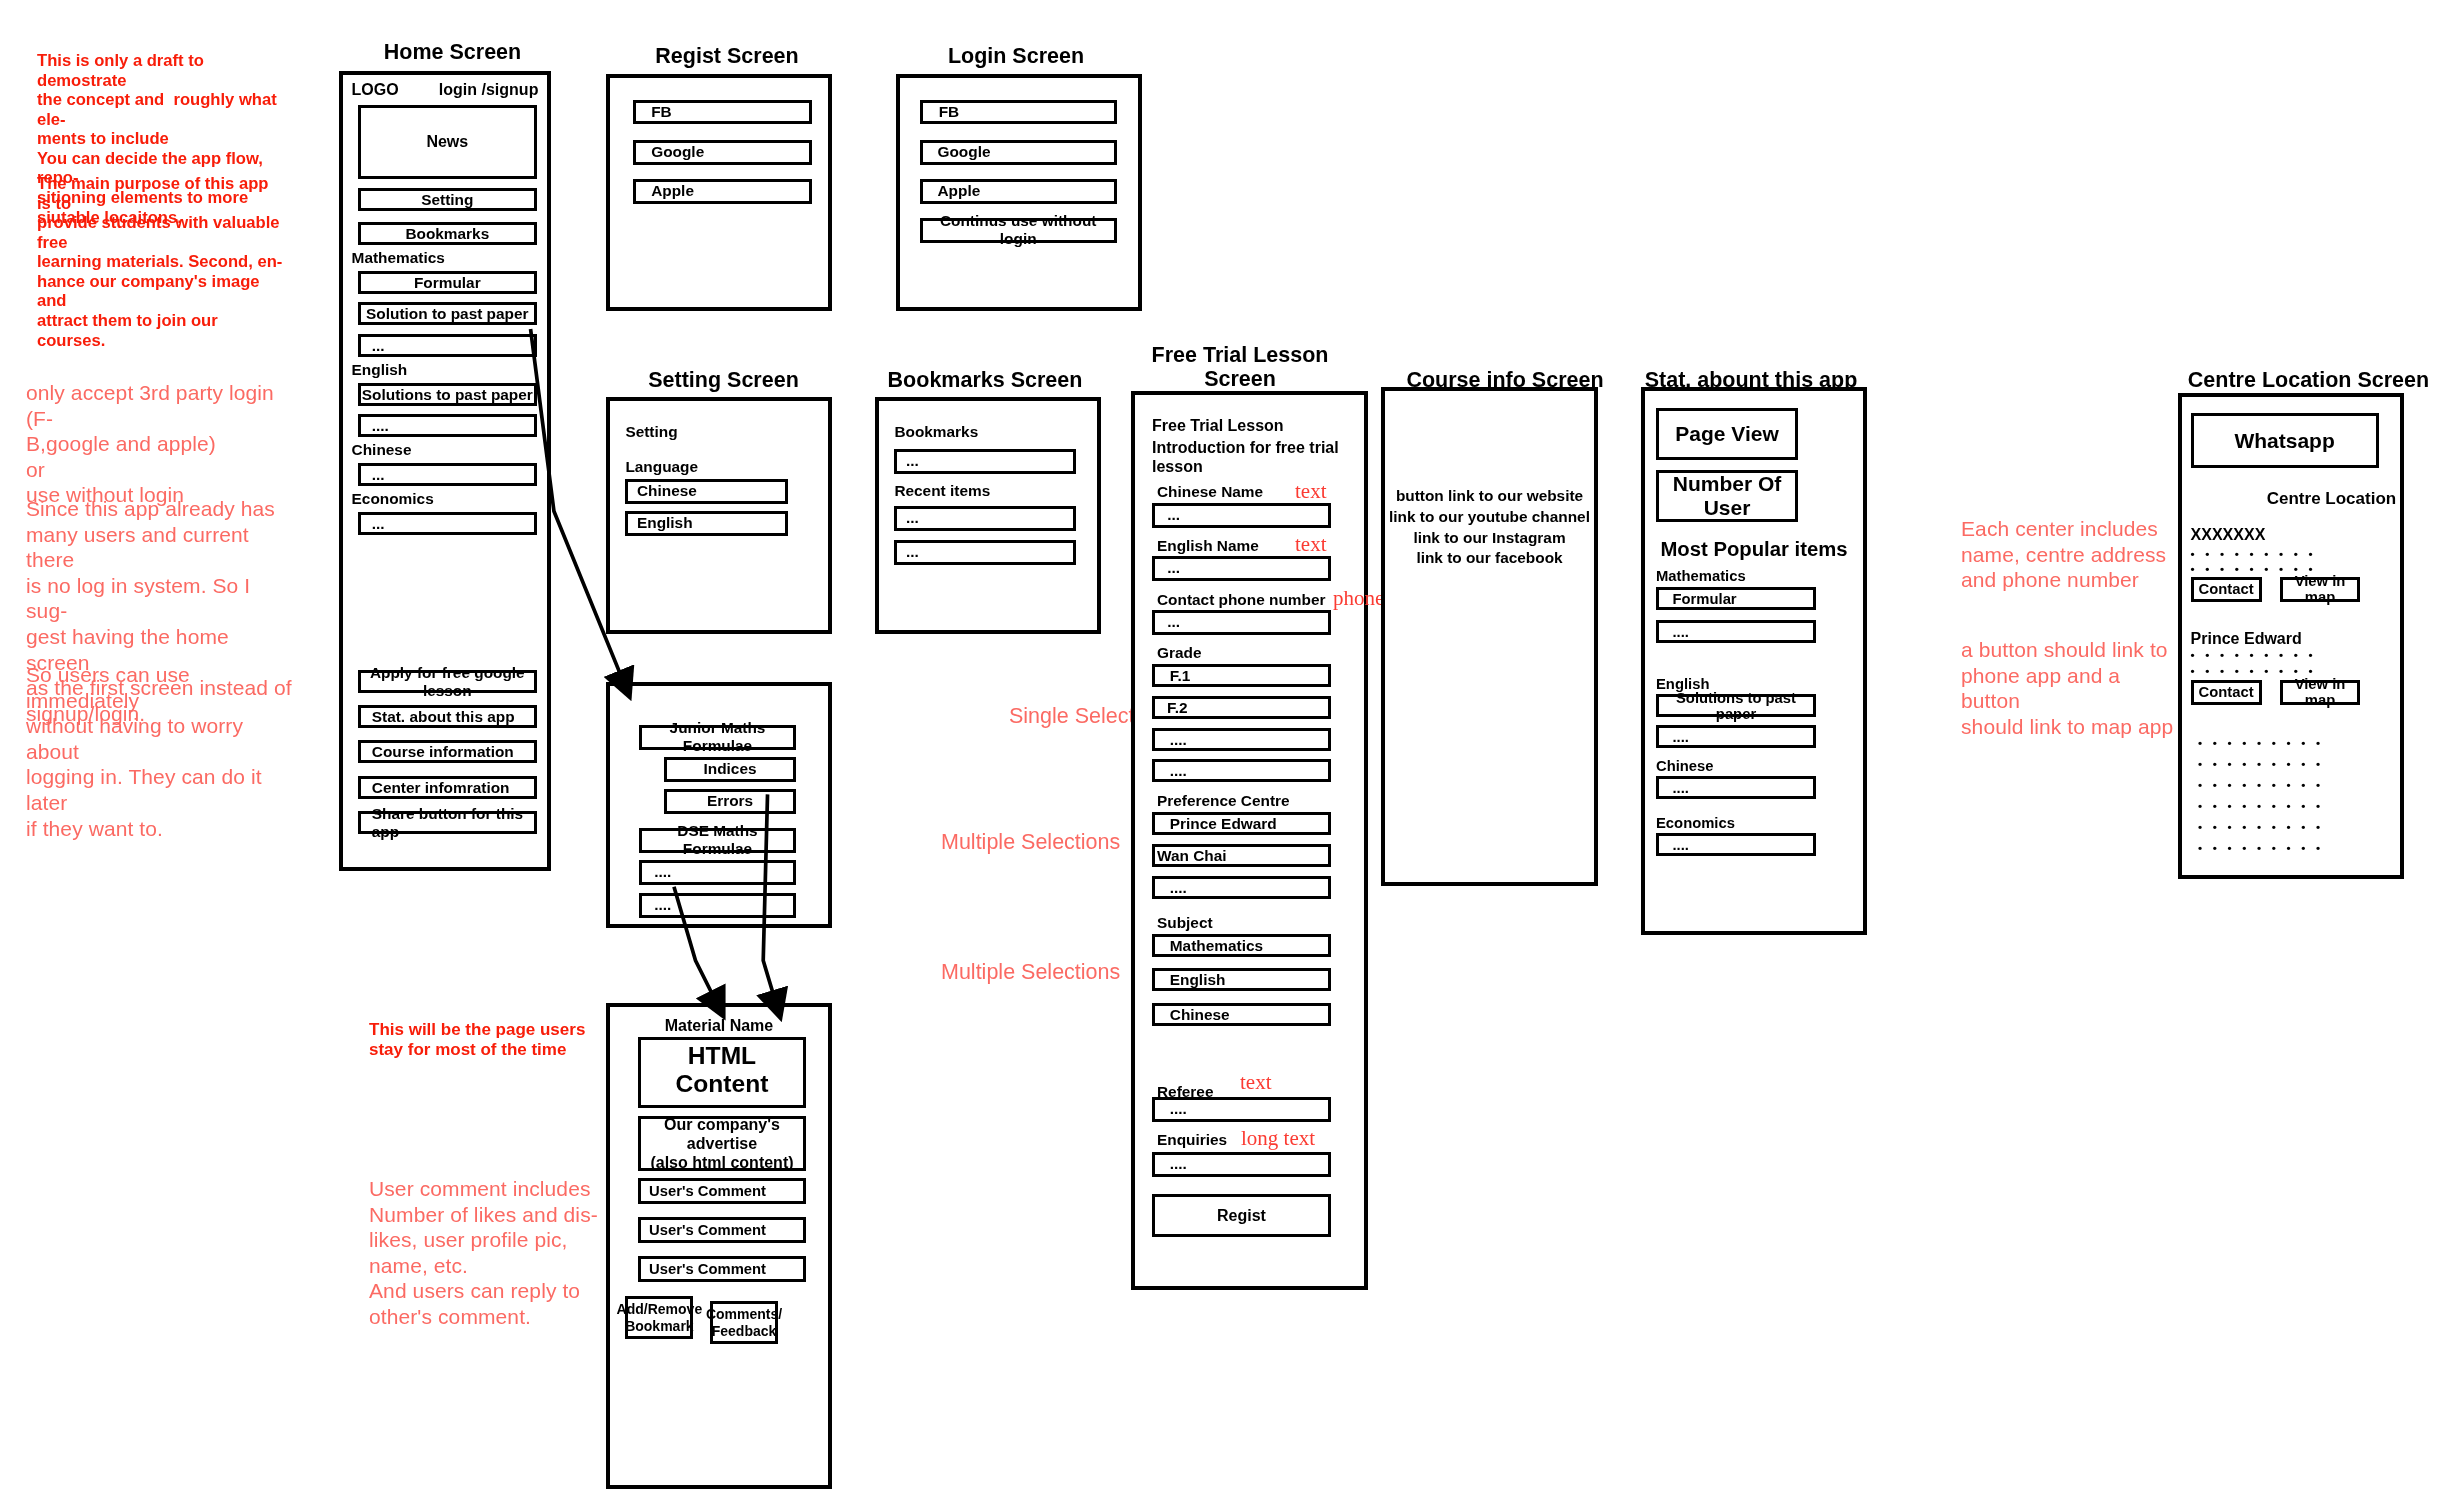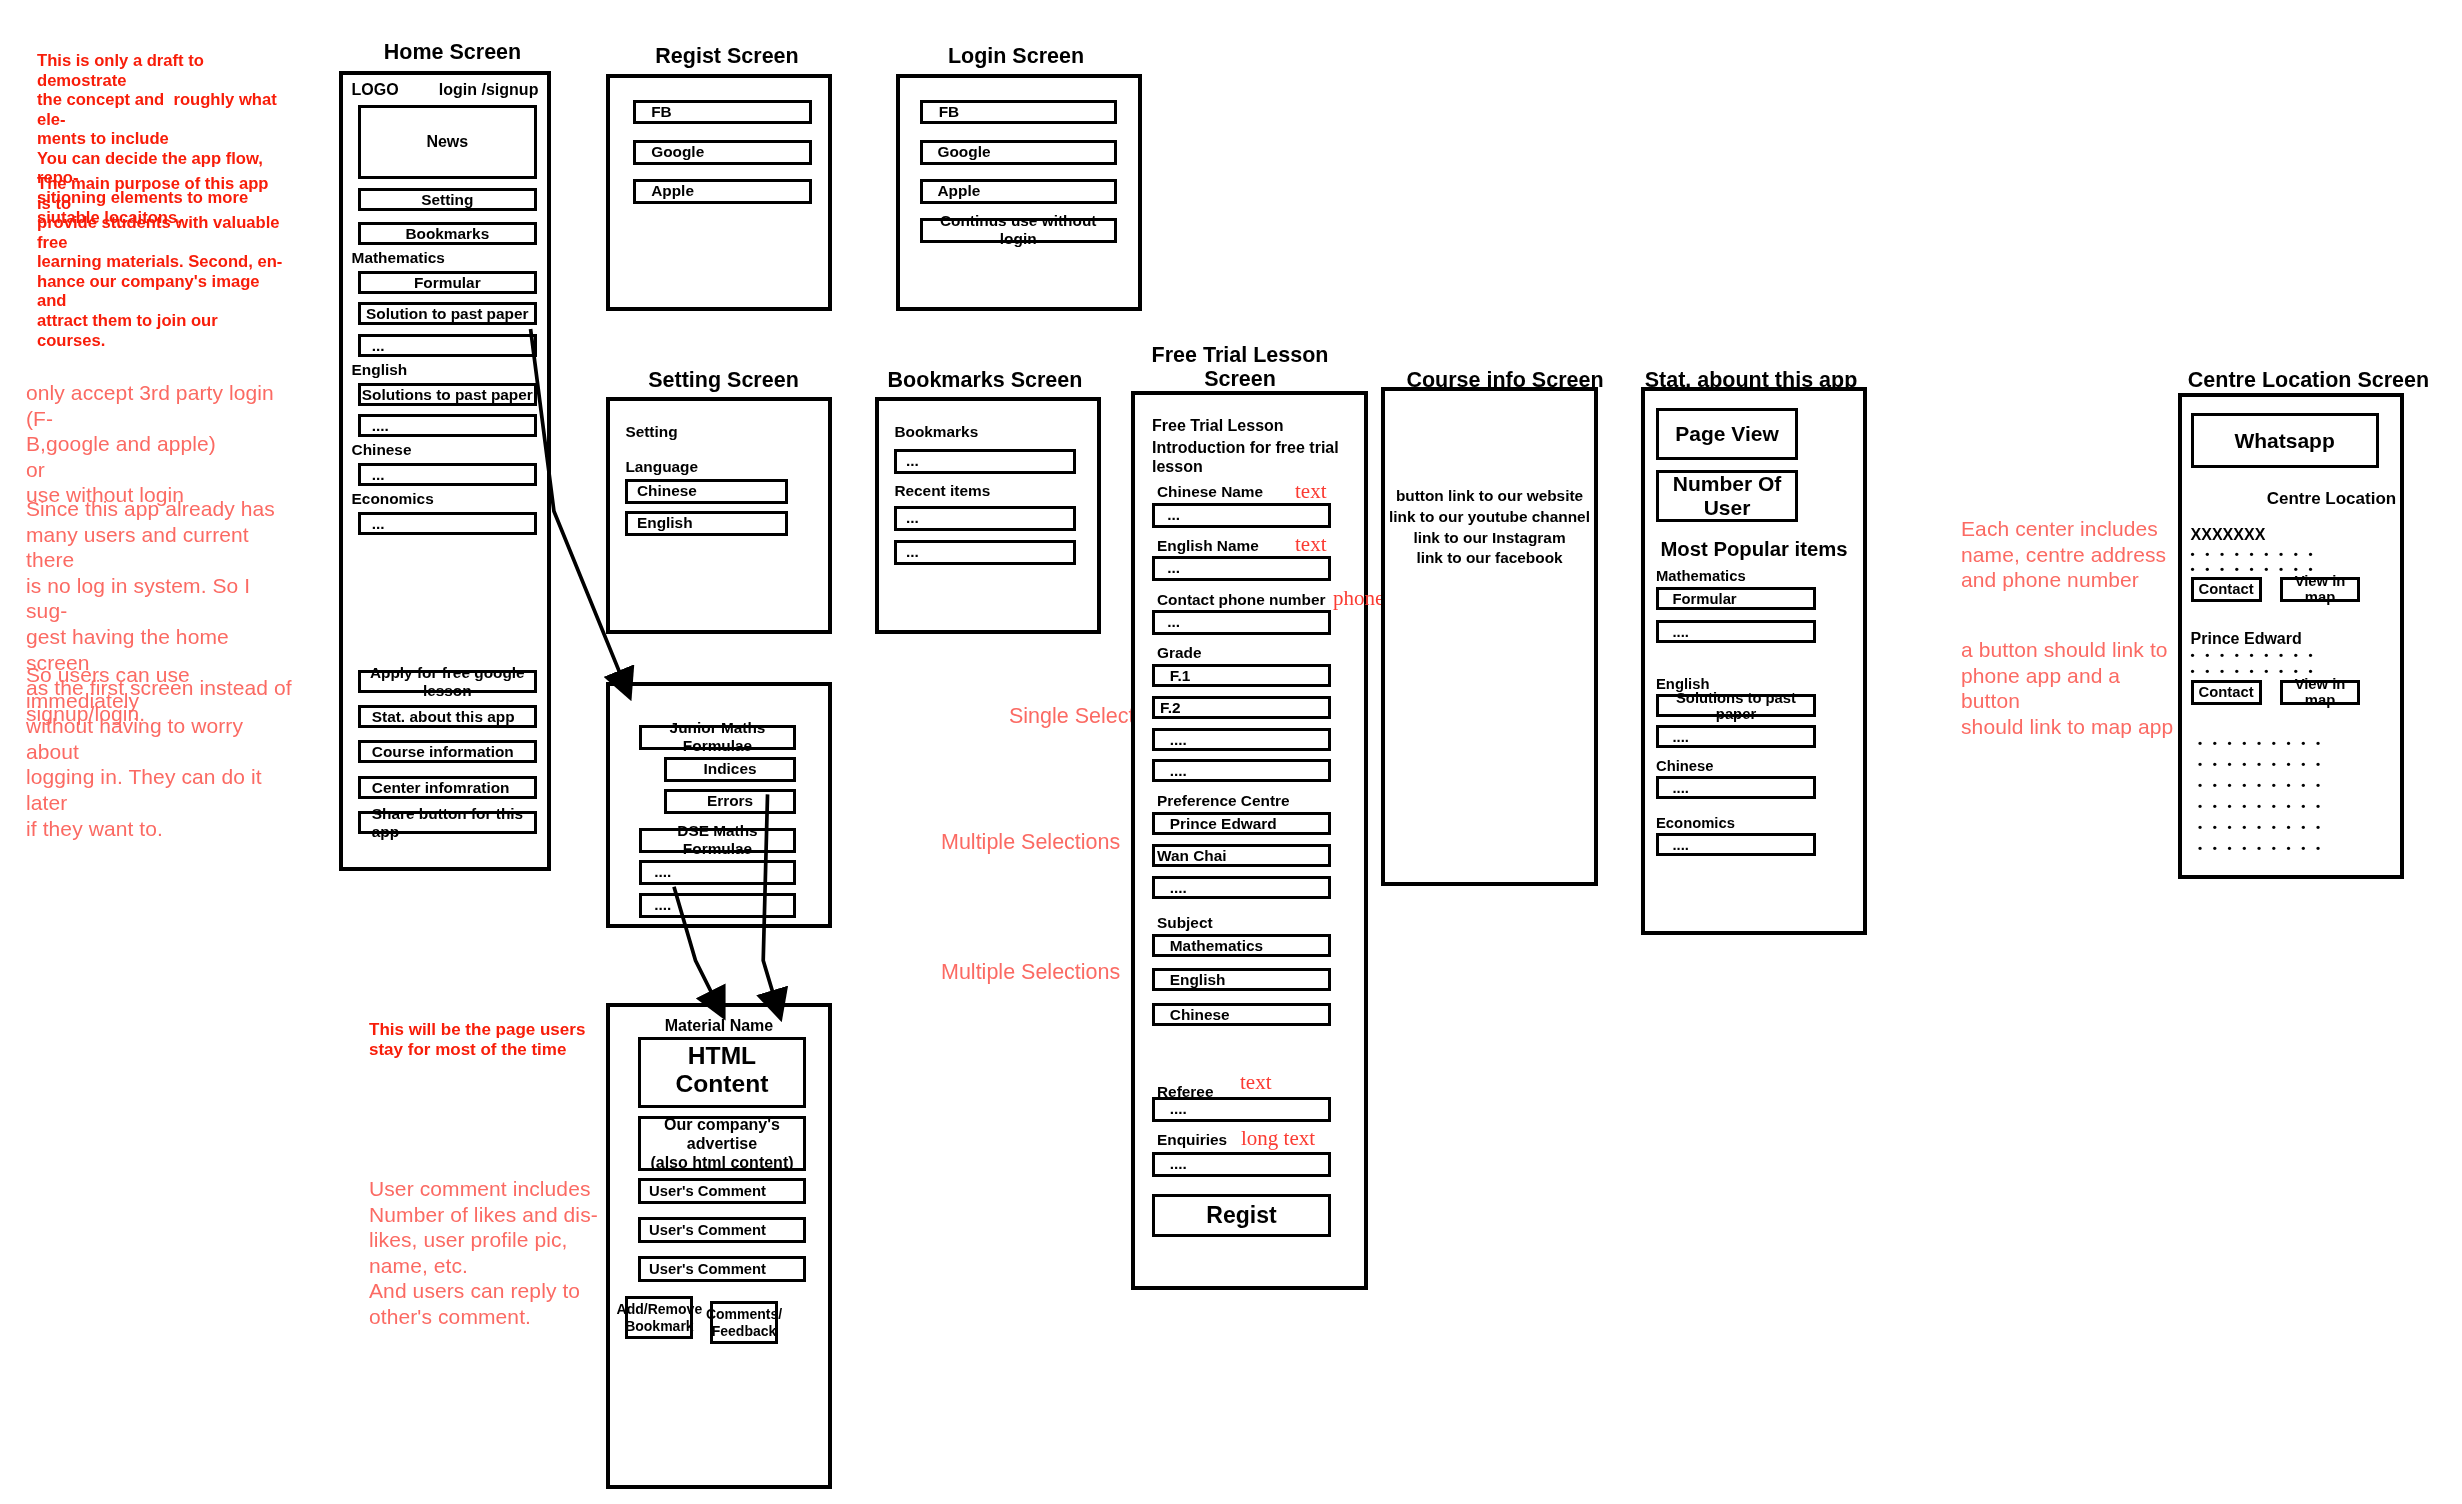--- a/index.html
+++ b/index.html
@@ -192,21 +192,21 @@
   <div class="lbl" style="left:22px;top:142px;font-size:15.4px;">English Name</div>
   <div class="note-serif" style="position:absolute;left:160px;top:139px;">text</div>
   <div class="box l" style="left:17px;top:161px;width:179px;height:24.6px;font-size:15.4px;padding-left:12.3px;">...</div>
 
   <div class="lbl" style="left:22px;top:196px;font-size:15.4px;">Contact phone number</div>
   <div class="note-serif" style="position:absolute;left:198px;top:193px;">phone</div>
   <div class="box l" style="left:17px;top:215px;width:179px;height:24.6px;font-size:15.4px;padding-left:12.3px;">...</div>
 
   <div class="lbl" style="left:22px;top:249px;font-size:15.4px;">Grade</div>
   <div class="box l" style="left:17px;top:269px;width:179px;height:23.4px;font-size:15.4px;padding-left:14.8px;">F.1</div>
-  <div class="box l" style="left:17px;top:301px;width:179px;height:23.4px;font-size:15.4px;padding-left:5px;">F.2</div>
+  <div class="box l" style="left:17px;top:301px;width:179px;height:23.4px;font-size:15.4px;padding-left:12px;">F.2</div>
   <div class="box l" style="left:17px;top:333px;width:179px;height:23.4px;font-size:15.4px;padding-left:14.8px;">....</div>
   <div class="box l" style="left:17px;top:364px;width:179px;height:23.4px;font-size:15.4px;padding-left:14.8px;">....</div>
 
   <div class="lbl" style="left:22px;top:397px;font-size:15.4px;">Preference Centre</div>
   <div class="box l" style="left:17px;top:417px;width:179px;height:23.4px;font-size:15.4px;padding-left:14.8px;">Prince Edward</div>
   <div class="box l" style="left:17px;top:449px;width:179px;height:23.4px;font-size:15.4px;padding-left:2px;">Wan Chai</div>
   <div class="box l" style="left:17px;top:481px;width:179px;height:23.4px;font-size:15.4px;padding-left:14.8px;">....</div>
 
   <div class="lbl" style="left:22px;top:519px;font-size:15.4px;">Subject</div>
   <div class="box l" style="left:17px;top:539px;width:179px;height:23.4px;font-size:15.4px;padding-left:14.8px;">Mathematics</div>
@@ -214,21 +214,21 @@
   <div class="box l" style="left:17px;top:608px;width:179px;height:23.4px;font-size:15.4px;padding-left:14.8px;">Chinese</div>
 
   <div class="lbl" style="left:22px;top:680px;font-size:15.4px;margin-top:8px;">Referee</div>
   <div class="note-serif" style="position:absolute;left:105px;top:677px;">text</div>
   <div class="box l" style="left:17px;top:702px;width:179px;height:24.6px;font-size:15.4px;padding-left:14.8px;">....</div>
 
   <div class="lbl" style="left:22px;top:736px;font-size:15.4px;">Enquiries</div>
   <div class="note-serif" style="position:absolute;left:106px;top:733px;">long text</div>
   <div class="box l" style="left:17px;top:757px;width:179px;height:24.6px;font-size:15.4px;padding-left:14.8px;">....</div>
 
-  <div class="box c" style="left:17px;top:799px;width:179px;height:43px;font-size:23px;">Regist</div>
+  <div class="box c" style="left:17px;top:799px;width:179px;height:43px;font-size:16px;">Regist</div>
 </div>
 
 <div class="screen-title" style="left:1388px;top:368px;width:234px;font-size:21.5px;">Course info Screen</div>
 <div class="panel" style="left:1381px;top:387px;width:217px;height:499px;">
   <div class="plain" style="left:0;top:95px;width:100%;font-size:15.4px;line-height:1.35;white-space:pre-line;">button link to our website
 link to our youtube channel
 link to our Instagram
 link to our facebook</div>
 </div>
 

